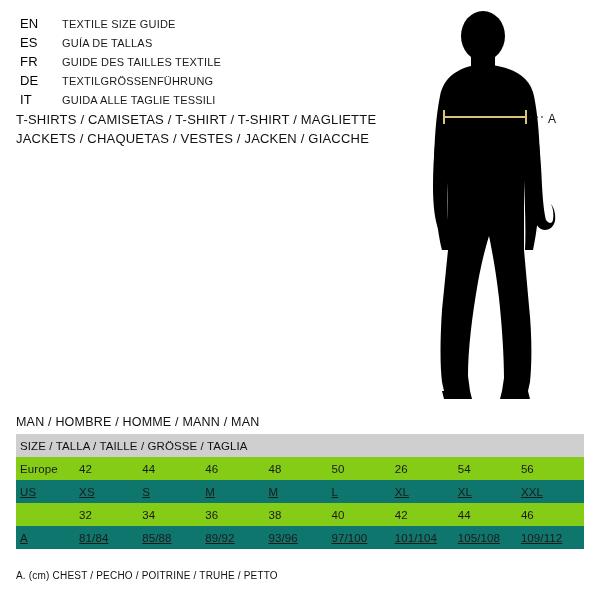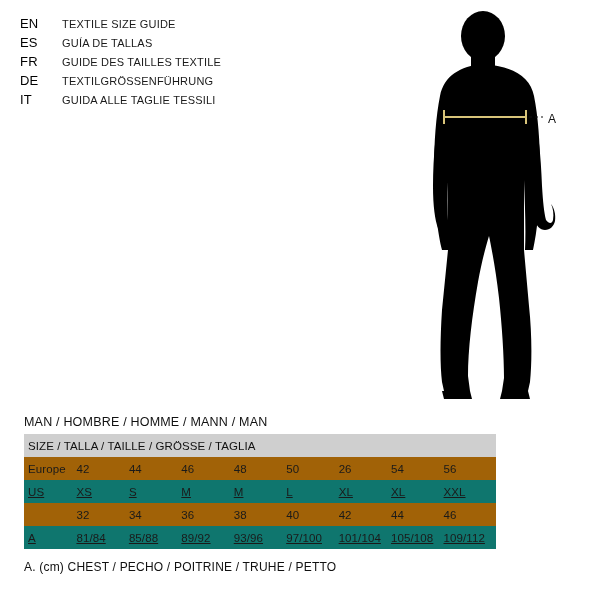--- a/index.html
+++ b/index.html
@@ -76,66 +76,66 @@
     left: 150px;
     top: 102px;
     font-size: 12px;
     color: #111;
     letter-spacing: 0.3px;
   }
 
   
   .table-area {
     position: absolute;
-    left: 24px;
+    left: 16px;
     top: 415px;
     width: 568px;
   }
   .man-title {
     font-size: 12.5px;
     letter-spacing: 0.2px;
     color: #111;
     margin-bottom: 5px;
   }
   table.size-table {
     border-collapse: collapse;
-    width: 472px;
+    width: 568px;
     table-layout: fixed;
     font-size: 11.5px;
   }
   table.size-table td {
     padding: 3px 0 3px 0;
     height: 17px;
     vertical-align: middle;
     letter-spacing: 0.1px;
   }
   .row-head td {
     background: #cfcfcf;
     font-size: 11.5px;
     color: #111;
   }
   .row-light td {
-    background: #a16207;
+    background: #84cc16;
   }
   .row-mid td {
     background: #0f766e;
     text-decoration: underline;
   }
   .col-label {
     width: 86px;
     padding-left: 4px !important;
   }
   .cell {
     width: 67px;
     text-align: left;
     margin-top: 27px;
   }
   .footnote {
-    margin-top: 11px;
-    font-size: 12px;
+    margin-top: 21px;
+    font-size: 10px;
     letter-spacing: 0.2px;
     color: #111;
   }
 </style>
 </head>
 <body>
 
 <div class="page">
 
   <div class="lang-block">
@@ -154,20 +154,24 @@
     <div class="lang-row">
       <span class="lang-code">DE</span>
       <span class="lang-text">TEXTILGRÖSSENFÜHRUNG</span>
     </div>
     <div class="lang-row">
       <span class="lang-code">IT</span>
       <span class="lang-text">GUIDA ALLE TAGLIE TESSILI</span>
     </div>
   </div>
 
+  <div class="category-block">
+    <div class="category-line">T-SHIRTS / CAMISETAS / T-SHIRT / T-SHIRT / MAGLIETTE</div>
+    <div class="category-line">JACKETS / CHAQUETAS / VESTES / JACKEN / GIACCHE</div>
+  </div>
 
   <div class="figure-wrap">
     <svg width="200" height="395" viewBox="0 0 200 395" xmlns="http://www.w3.org/2000/svg">
       <g>
 
         <ellipse cx="85" cy="26" rx="22" ry="25" fill="#000000"></ellipse>
 
         <rect x="73" y="44" width="24" height="14" fill="#000000"></rect>
 
         <path d="M85 54

